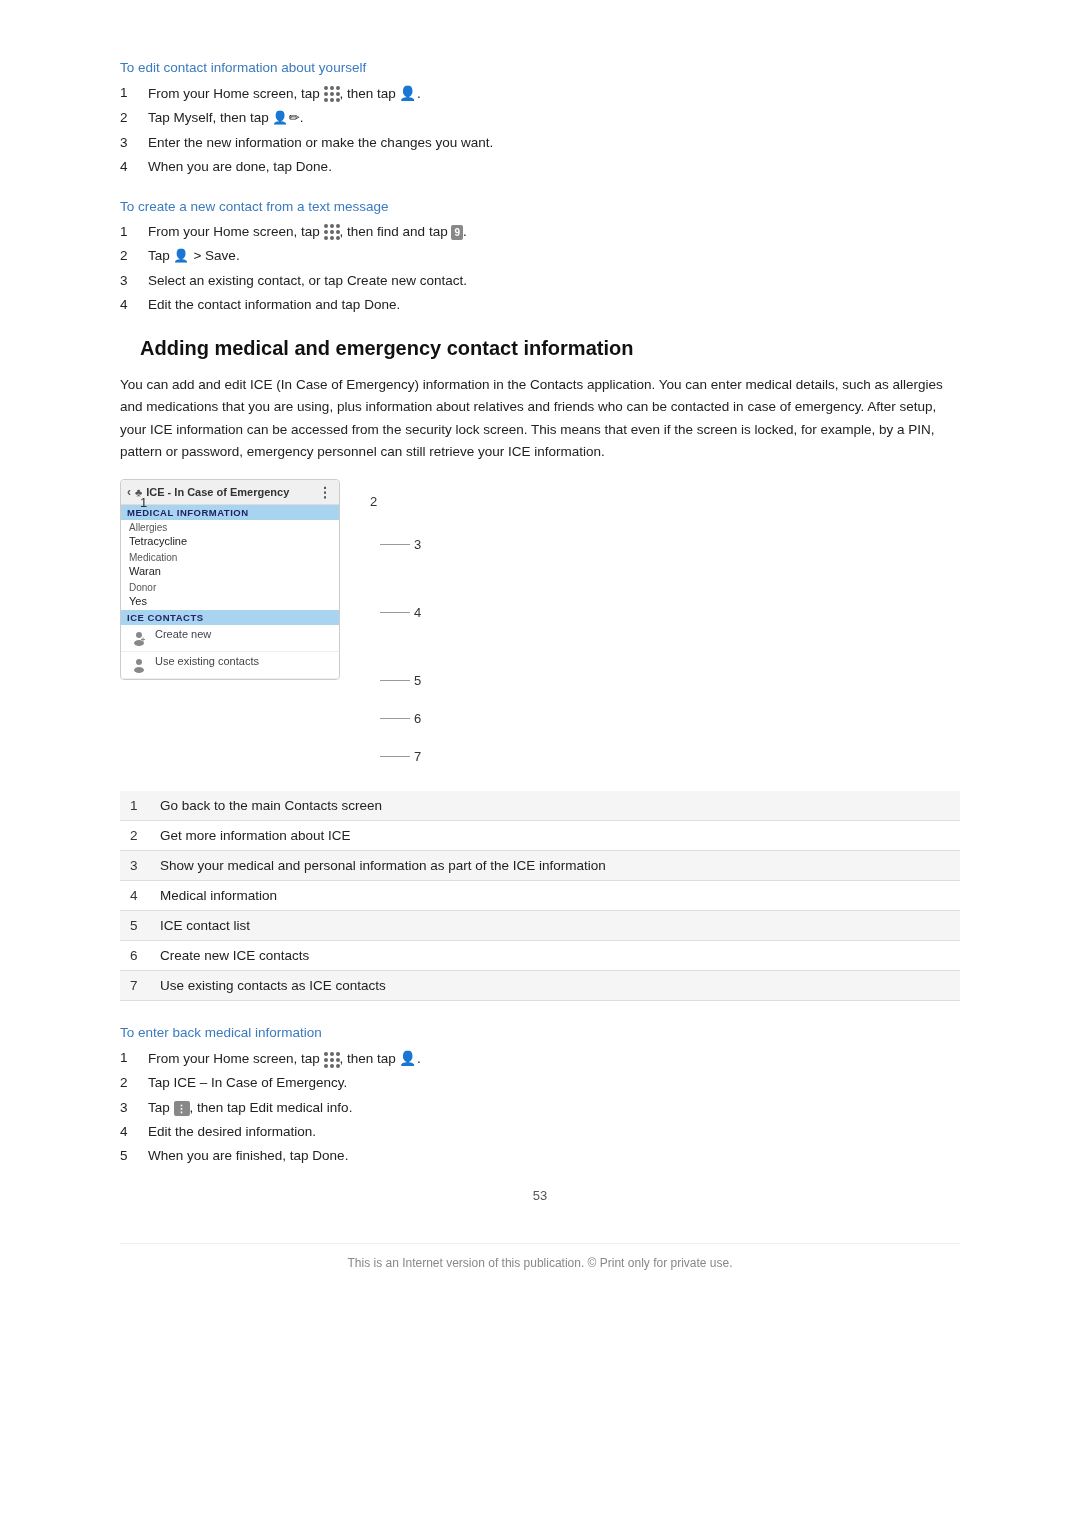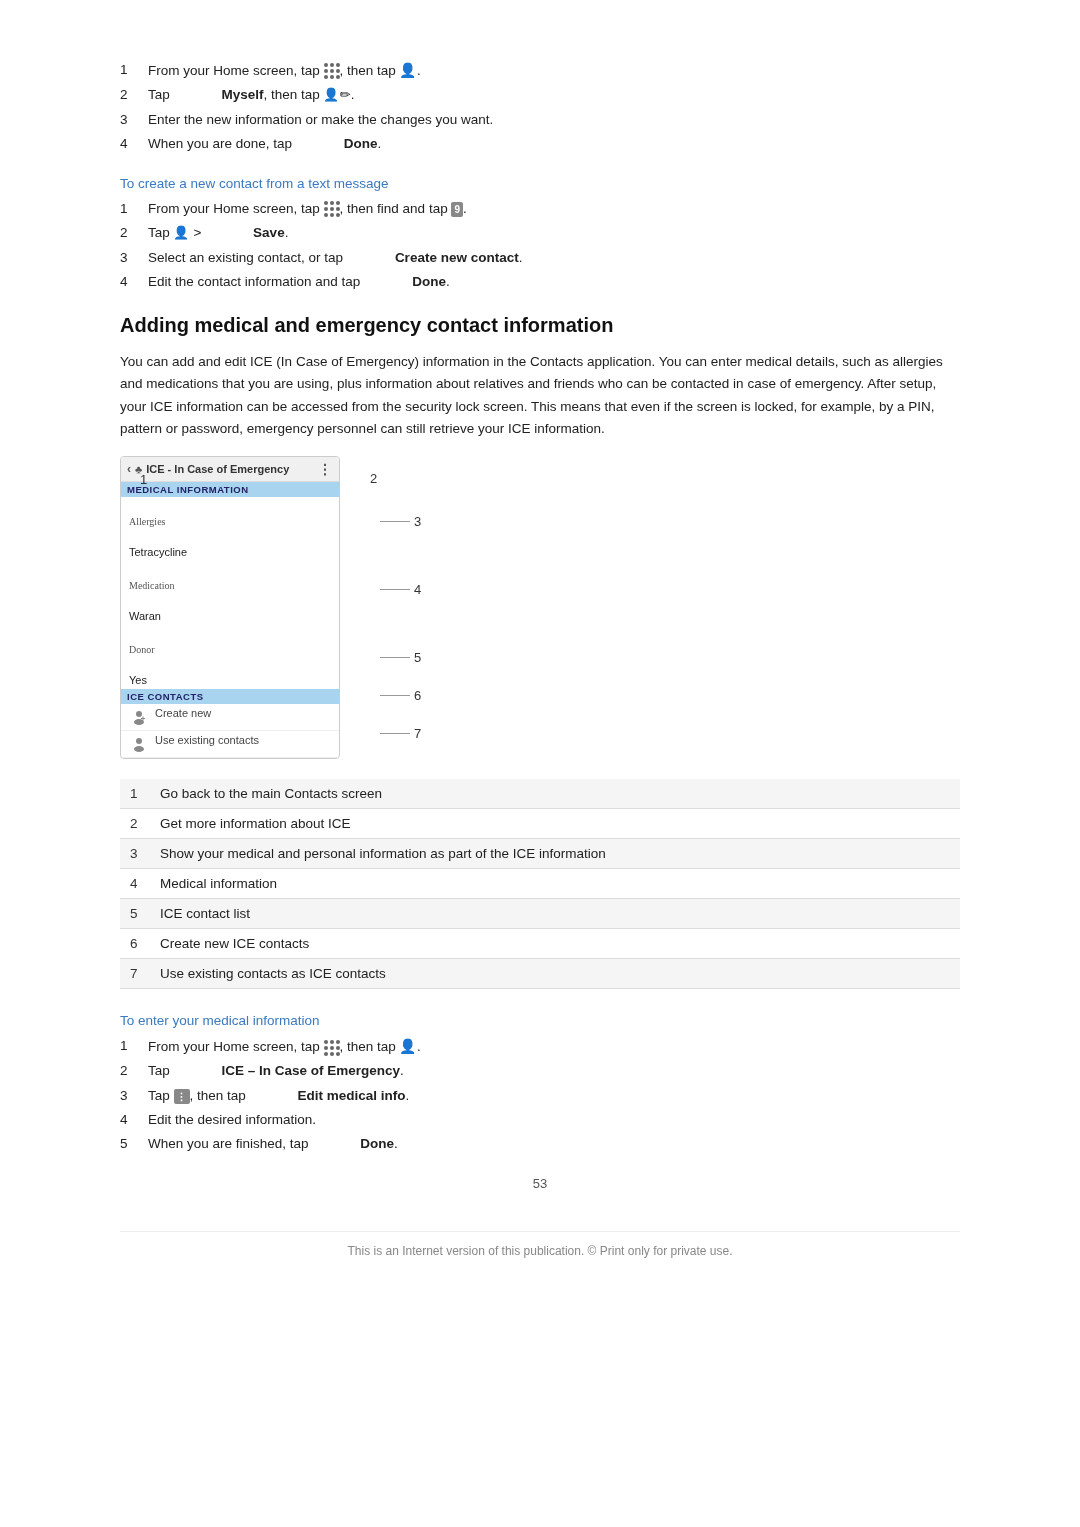--- a/index.html
+++ b/index.html
@@ -30,29 +30,30 @@
       line-height: 1.5;
     }
     .step-num {
       min-width: 28px;
       color: #222;
       font-size: 13.5px;
     }
     .step-text {
       flex: 1;
     }
-    .bold { font-weight: bold; margin-left: 48px; }
+    .bold { font-weight: normal; }
     .section-divider {
       margin-bottom: 22px;
     }
     .main-heading {
       font-size: 20px;
       font-weight: bold;
       margin-bottom: 14px;
       color: #111;
+      margin-left: 20px;
     }
     .body-text {
       font-size: 13.5px;
       line-height: 1.65;
       color: #222;
     }
     .phone-mockup {
       width: 220px;
       border: 1px solid #ccc;
       border-radius: 4px;
@@ -117,24 +118,23 @@
     }
     .section-label {
       background: #a8d4f0;
       color: #226;
       font-size: 9.5px;
       font-weight: bold;
       padding: 2px 6px;
       letter-spacing: 0.5px;
     }
     .info-row {
-      padding: 19px 8px;
+      padding: 2px 8px;
       font-size: 10px;
       color: #555;
-      font-family: Liberation Serif, serif;
     }
     .info-value {
       font-size: 11px;
       color: #222;
       padding: 0 8px 3px 8px;
     }
     .ice-contact-row {
       display: flex;
       align-items: center;
       padding: 4px 8px;
@@ -239,20 +239,21 @@
       height: 4px;
       background: #666;
       border-radius: 50%;
       display: block;
     }
   </style>
 </head>
 <body>
 
 <div class="section-divider">
+  <div class="section-heading">To edit contact information about yourself</div>
   <ol class="step-list">
     <li>
       <span class="step-num">1</span>
       <span class="step-text">From your Home screen, tap <span><span class="grid-dots">
               <span></span>
               <span></span>
               <span></span>
               <span></span>
               <span></span>
               <span></span>
@@ -412,21 +413,21 @@
       <td>Create new ICE contacts</td>
     </tr>
     <tr>
       <td>7</td>
       <td>Use existing contacts as ICE contacts</td>
     </tr>
   </tbody>
 </table>
 
 <div class="section-divider">
-  <div class="section-heading">To enter your medical information</div>
+  <div class="section-heading">To enter back medical information</div>
   <ol class="step-list">
     <li>
       <span class="step-num">1</span>
       <span class="step-text">From your Home screen, tap <span><span class="grid-dots">
               <span></span>
               <span></span>
               <span></span>
               <span></span>
               <span></span>
               <span></span>

